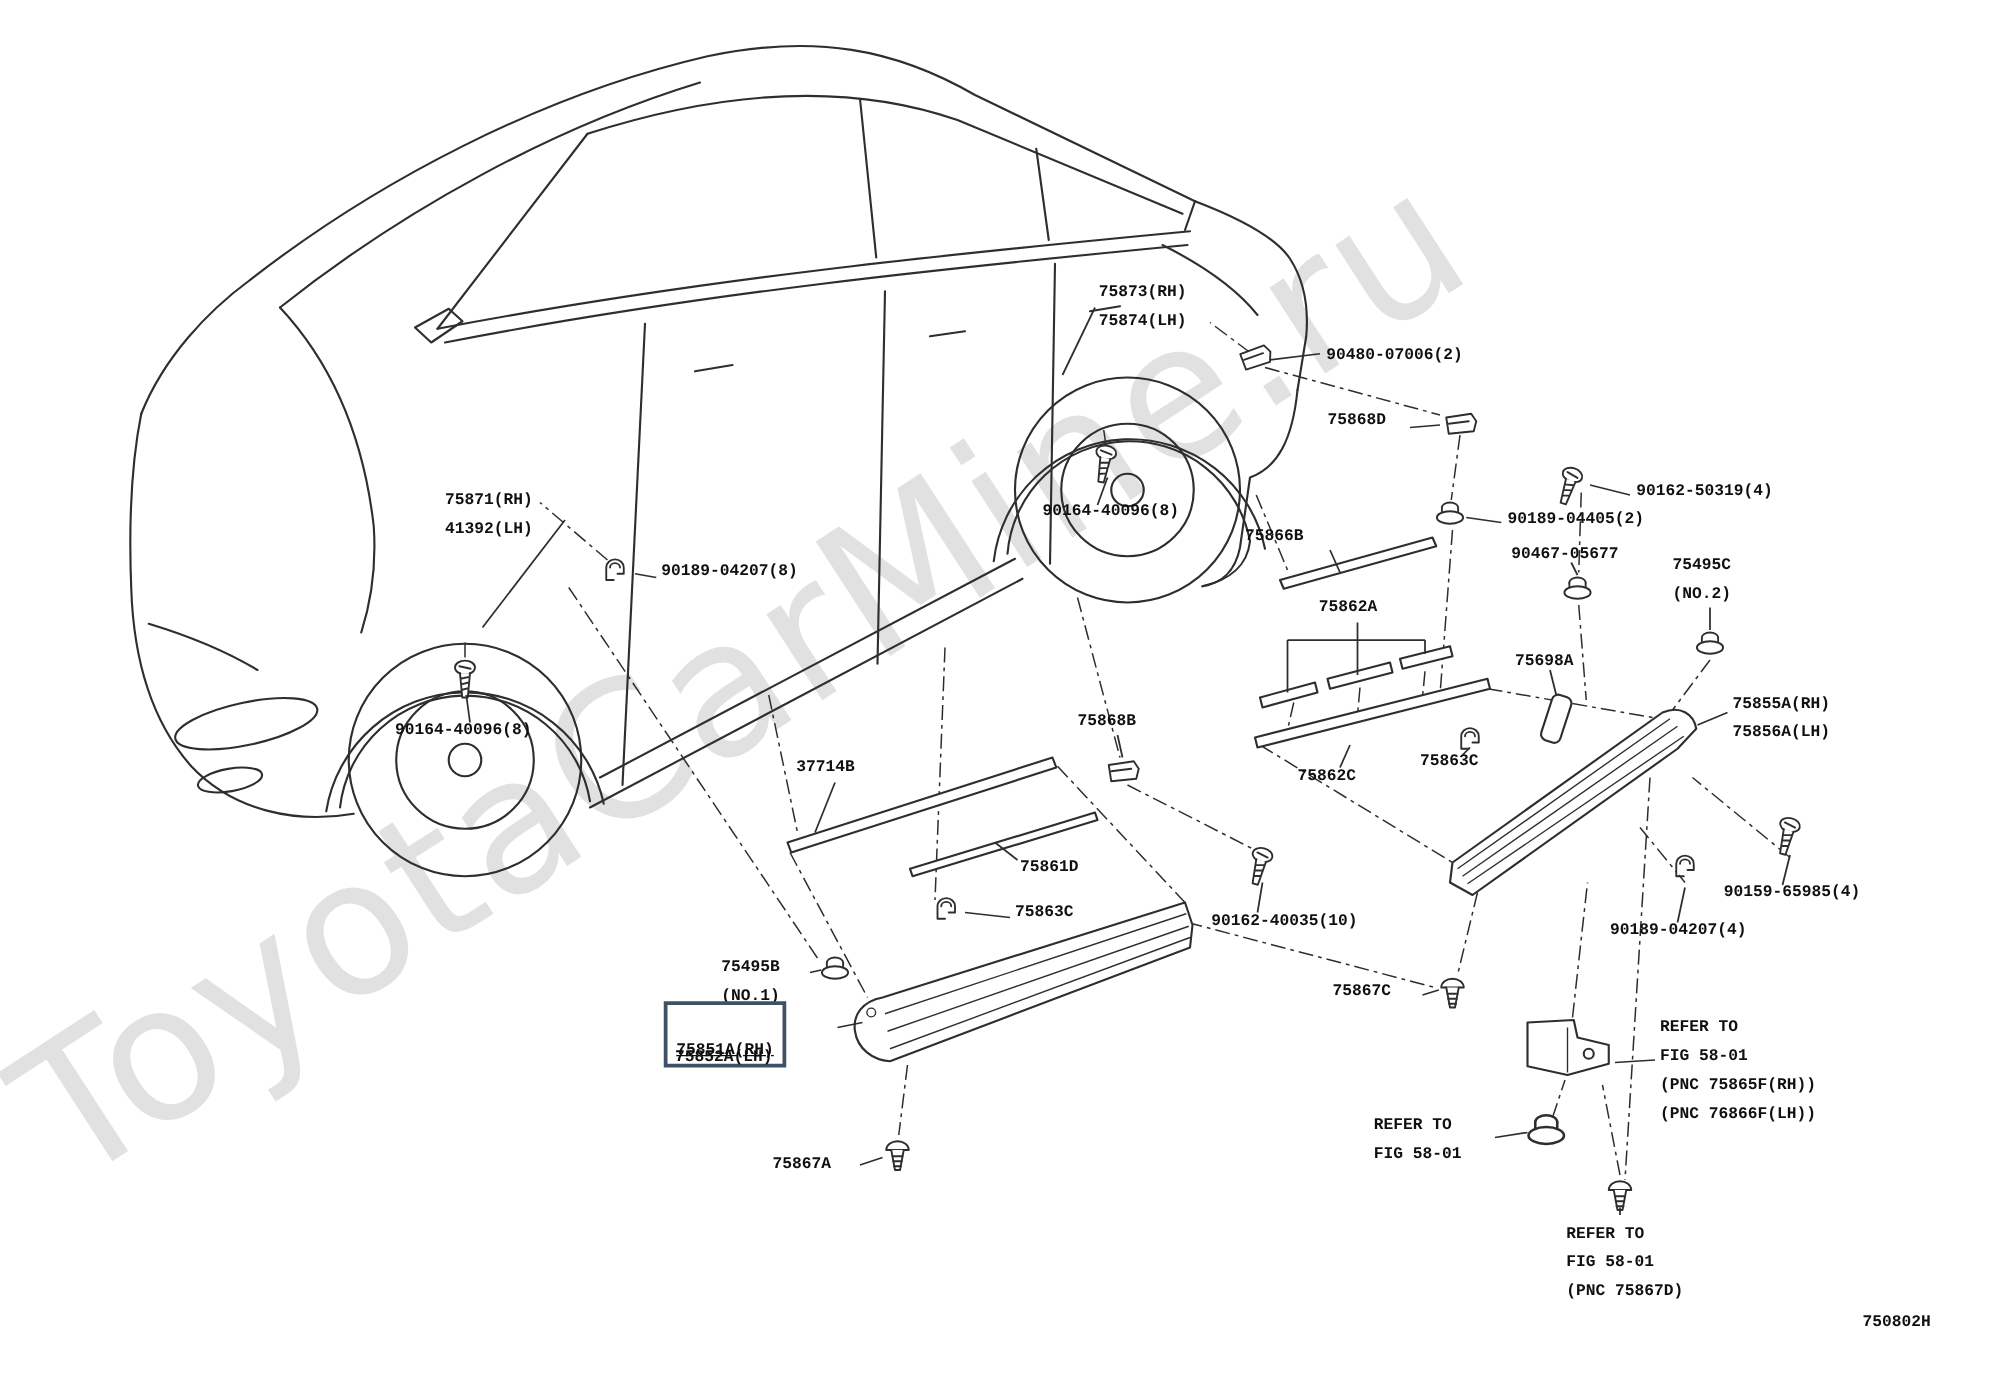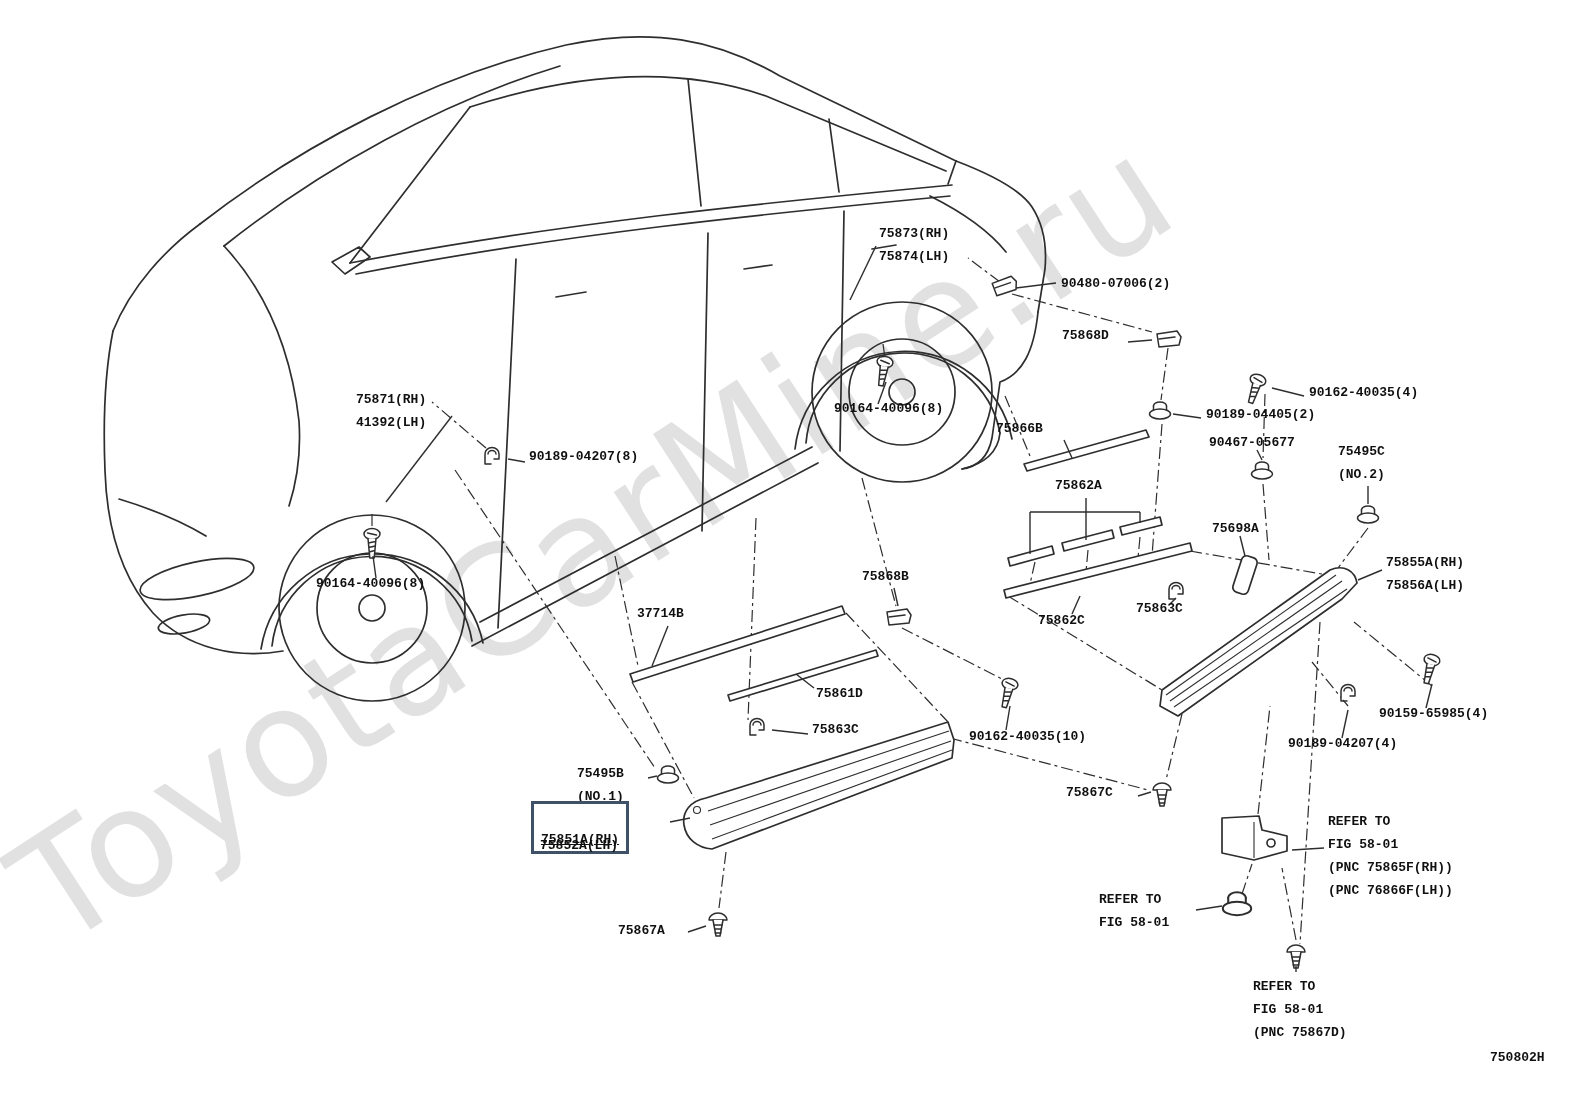--- a/index.html
+++ b/index.html
@@ -216,21 +216,21 @@
       <path d="M 688,932 L 706,926"></path>
       <path d="M 1196,910 L 1222,906"></path>
       <path d="M 1296,972 L 1296,966"></path>
     </g>
   </svg>
 
   <div class="lbl" style="left:879px;top:222px">75873(RH)
 75874(LH)</div>
   <div class="lbl" style="left:1061px;top:272px">90480-07006(2)</div>
   <div class="lbl" style="left:1062px;top:324px">75868D</div>
-  <div class="lbl" style="left:1309px;top:381px">90162-40035(4)</div>
+  <div class="lbl" style="left:1309px;top:381px">90162-50319(4)</div>
   <div class="lbl" style="left:1206px;top:403px">90189-04405(2)</div>
   <div class="lbl" style="left:996px;top:417px">75866B</div>
   <div class="lbl" style="left:1209px;top:431px">90467-05677</div>
   <div class="lbl" style="left:1338px;top:440px">75495C
 (NO.2)</div>
   <div class="lbl" style="left:1055px;top:474px">75862A</div>
   <div class="lbl" style="left:356px;top:388px">75871(RH)
 41392(LH)</div>
   <div class="lbl" style="left:529px;top:445px">90189-04207(8)</div>
   <div class="lbl" style="left:834px;top:397px">90164-40096(8)</div>

